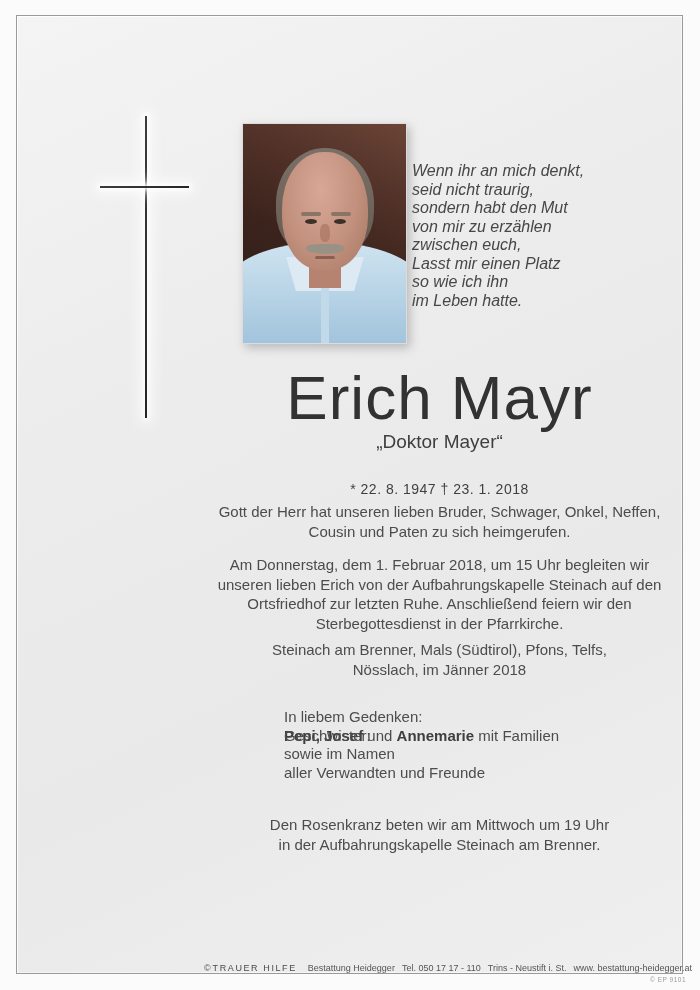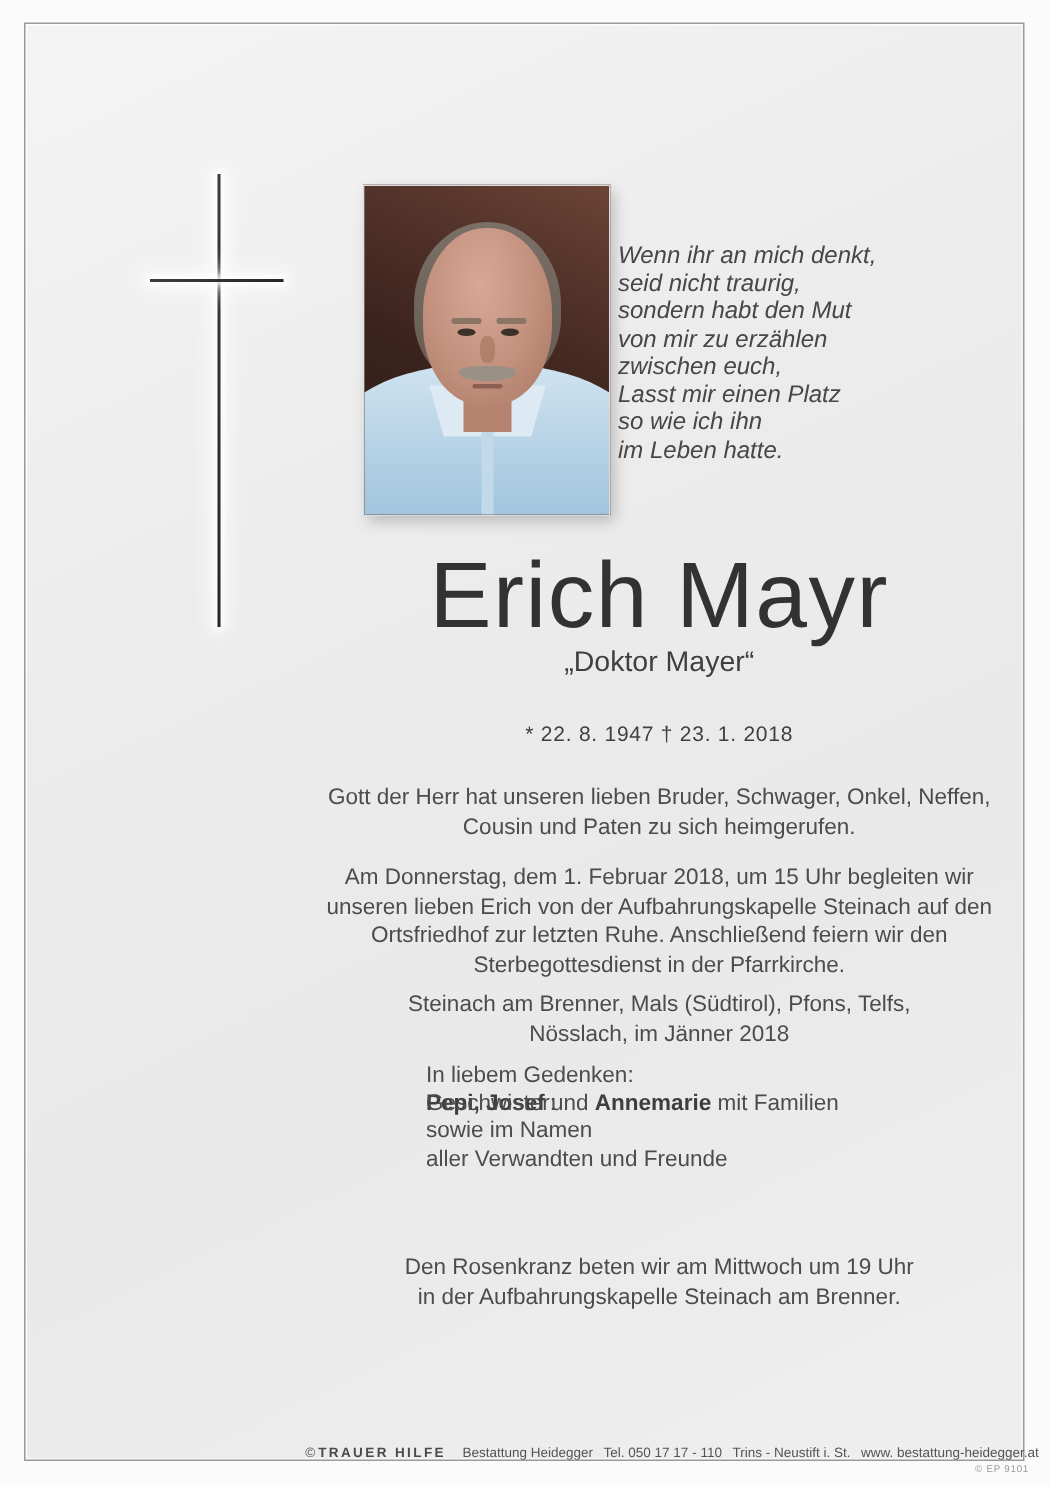--- a/index.html
+++ b/index.html
@@ -64,37 +64,37 @@
   .nickname{
     position:absolute;left:180px;top:415px;width:485px;text-align:center;
     font-size:19px;line-height:22px;color:#3f3f3f;
   }
   .dates{
     position:absolute;left:180px;top:437px;width:485px;text-align:center;
     font-size:14px;line-height:22px;color:#3f3f3f;letter-spacing:.5px;margin-top:25px;
   }
   .para{
     position:absolute;left:180px;width:485px;text-align:center;
-    font-size:15px;line-height:19.5px;color:#4c4c4c;margin-top:20px;
+    font-size:15px;line-height:19.5px;color:#4c4c4c;
   }
   .p1{top:486px;} .p2{top:539px;} .places{top:624px;} .rosary{top:799px;}
   .gedenken{
     position:absolute;left:267px;top:692px;width:380px;text-align:left;
     font-size:15px;line-height:18.5px;color:#4c4c4c;
   }
   .gedenken .indent{}
   .gedenken .row{position:relative;}
   .gedenken .label{position:absolute;left:0;top:0;}
   .gedenken .bold{font-weight:bold;color:#3e3e3e;}
   
   .footer{
     position:absolute;left:180px;top:946px;width:502px;text-align:center;
     font-size:9px;line-height:12px;color:#555;white-space:nowrap;
   }
-  .footer .brand{letter-spacing:1.6px;font-weight:bold;color:#4a4a4a;margin:0 4px 0 2px;}
+  .footer .brand{letter-spacing:1.6px;font-weight:normal;color:#4a4a4a;margin:0 4px 0 2px;}
   .footer .part{margin-left:7px;}
   .print-code{
     position:absolute;right:14px;top:976px;font-size:6.5px;color:#9a9a9a;letter-spacing:.5px;
   }
 </style>
 </head>
 <body>
 
 <div class="stage">
 

